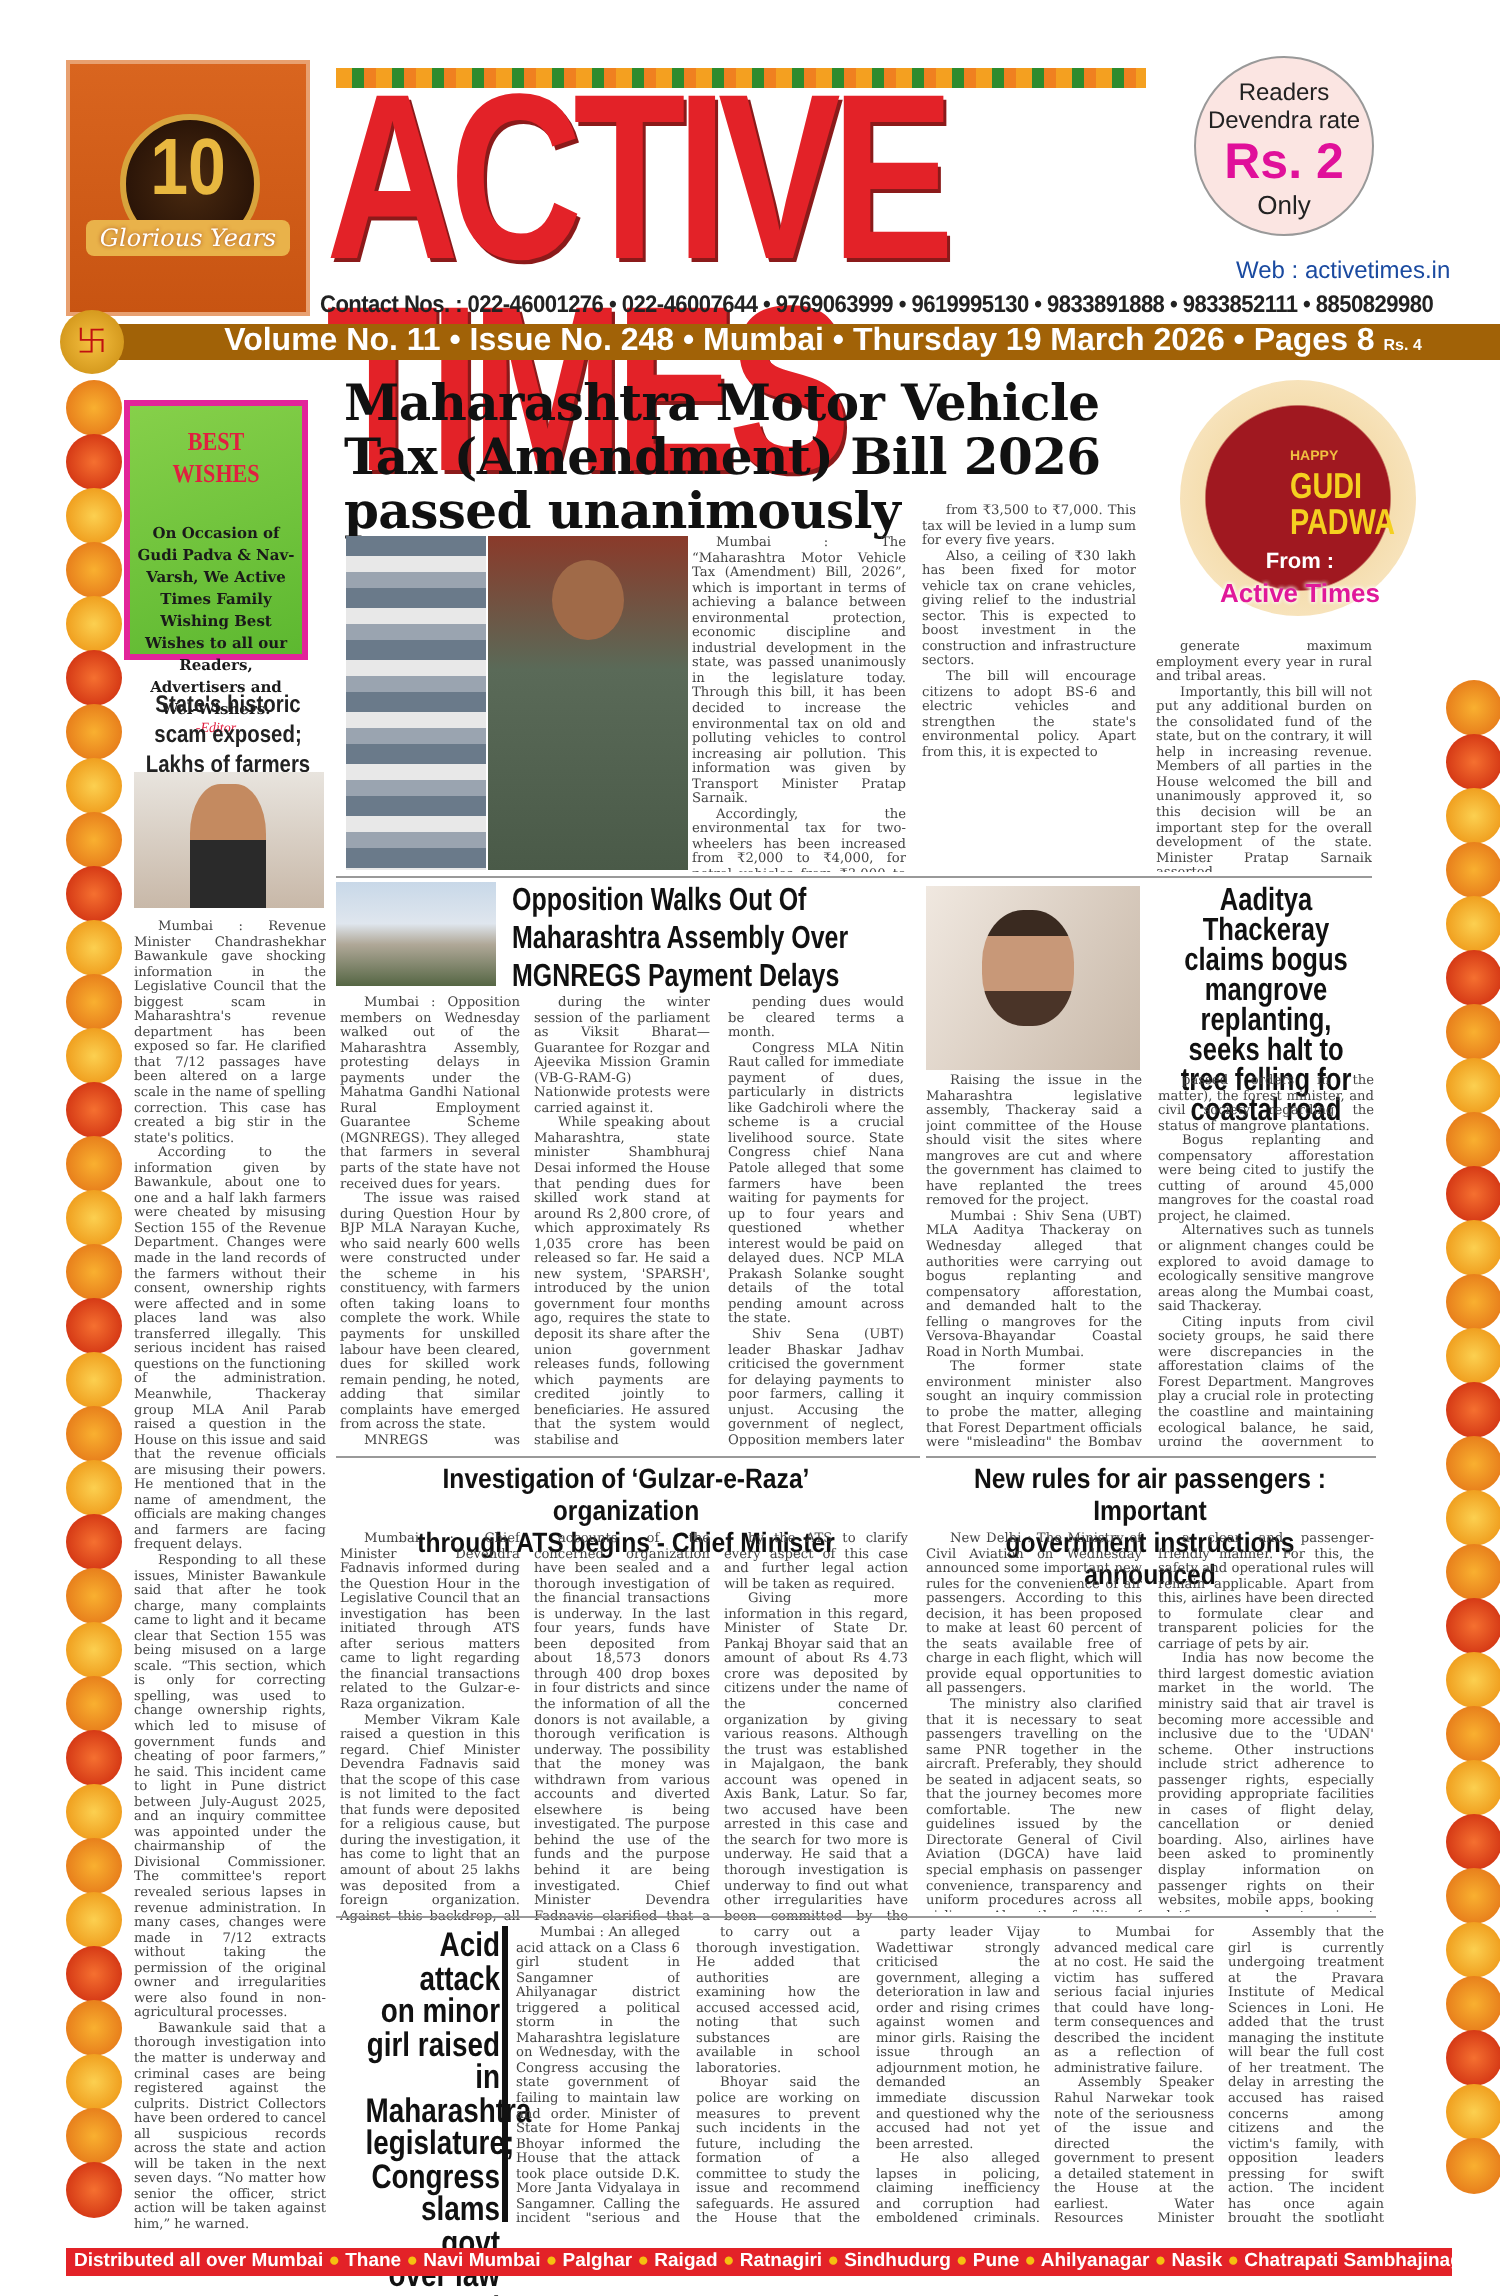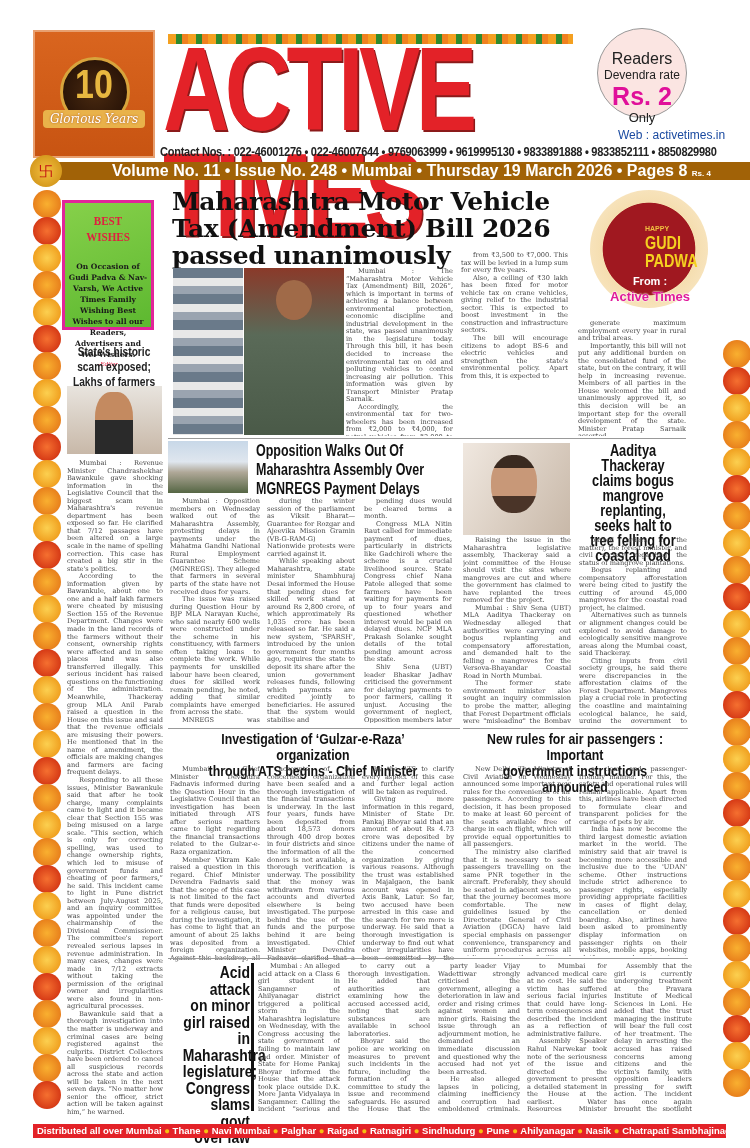--- a/index.html
+++ b/index.html
@@ -6,21 +6,21 @@
 body{width:750px;height:1148px;background:#fff;font-family:"DejaVu Serif",serif;color:#333;position:relative;overflow:hidden}
 .abs{position:absolute}
 .logo10{left:33px;top:30px;width:122px;height:128px;background:linear-gradient(#d9651f,#c85412);border:2px solid #e8a070;}
 .logo10 .circ{position:absolute;left:25px;top:25px;width:70px;height:70px;border-radius:50%;background:radial-gradient(#4a2a10,#1e0c04);border:3px solid #d8a43c}
 .logo10 .num{position:absolute;left:0;right:0;top:30px;text-align:center;font:bold 40px "Liberation Sans",sans-serif;color:#e8b840;transform:scaleX(.85)}
 .logo10 .rib{position:absolute;left:8px;right:8px;top:78px;height:18px;background:#e9b24a;border-radius:4px;text-align:center;font:italic 12px "DejaVu Serif",serif;color:#fff;text-shadow:0 0 2px #a0461c;line-height:18px}
 .mast{left:163px;top:36px;width:400px;height:106px;font:bold 118px "Liberation Sans",sans-serif;color:#e32228;letter-spacing:-6px;line-height:106px;transform:scaleX(.78);transform-origin:left;text-shadow:2px 2px 0 #8b1a1a}
 .garland{left:168px;top:34px;width:405px;height:10px;background:repeating-linear-gradient(90deg,#f4a020 0 8px,#2e8b2e 8px 14px,#f08020 14px 20px)}
 .contact{left:160px;top:145px;font:bold 12px "Liberation Sans",sans-serif;color:#222;letter-spacing:-.3px;transform:scaleX(.92);transform-origin:left;white-space:nowrap}
 .price{left:597px;top:28px;width:90px;height:90px;border-radius:50%;background:#fbe5e2;border:1px solid #999;text-align:center;font-family:"Liberation Sans",sans-serif}
-.price .l1{font-size:16px;color:#222;margin-top:21px}
+.price .l1{font-size:12px;color:#222;margin-top:10px}
 .price .l2{font-size:12px;color:#222}
 .price .rs{font-size:25px;color:#e0109a;font-weight:bold;line-height:28px}
 .price .l3{font-size:13px;color:#222}
 .web{left:618px;top:128px;font:12px "Liberation Sans",sans-serif;color:#1a4aa0}
 .volbar{left:33px;top:162px;width:717px;height:18px;background:#a16207;color:#fff;font:bold 16px "Liberation Sans",sans-serif;text-align:center;line-height:18px;padding-left:40px;transform-origin:left}
 .volbar small{font-size:8px}
 .kalash{left:30px;top:155px;width:32px;height:32px;border-radius:50%;background:radial-gradient(#f5c040,#c88a10);color:#c01010;font-size:14px;text-align:center;line-height:32px}
 .marigolds{left:33px;top:190px;width:30px;height:930px;display:flex;flex-direction:column;gap:0}
 .mg{width:28px;height:28px;border-radius:50%;margin-bottom:-1px}
 .mg.o{background:radial-gradient(#f9b030,#e8801c 70%,#c96010)}

